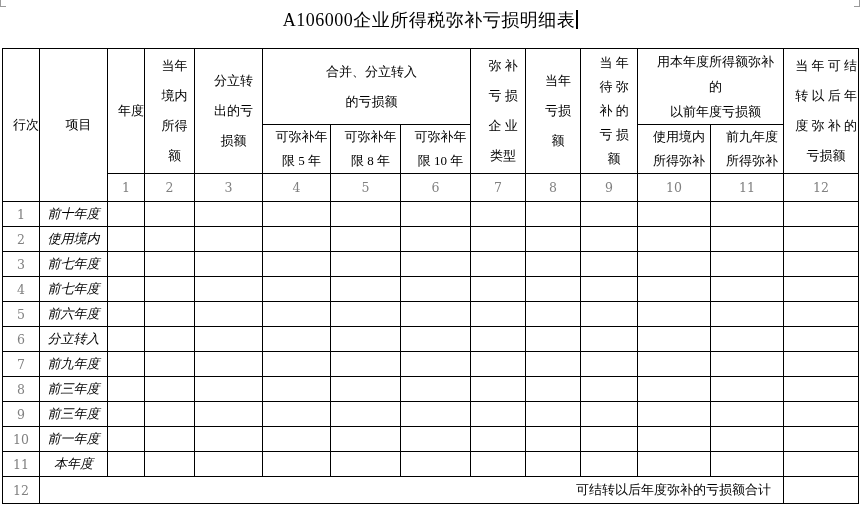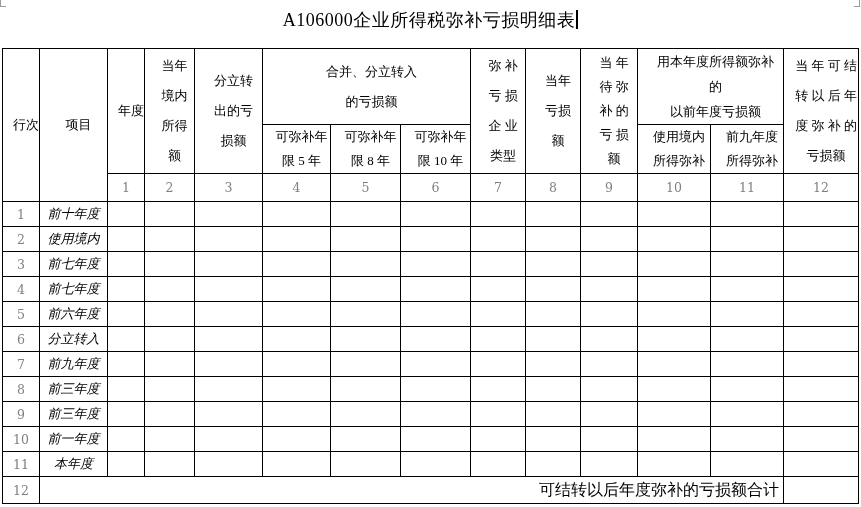--- a/index.html
+++ b/index.html
@@ -24,21 +24,21 @@
   th.lh25{line-height:25px;}
   th.small{font-size:13px;line-height:24px;}
   .trh1{height:76px;}
   .trh2{height:48px;}
   .trn{height:28px;}
   .trd{height:25px;}
   .trf{height:27px;}
   td.num{color:#808080;font-size:12.5px;font-family:"DejaVu Serif",serif;}
   td.lbl{font-size:13px;font-style:italic;}
   td.dc{background:#fff;}
-  td.sum{font-size:16px;text-align:right;padding-right:4px;}
+  td.sum{font-size:13px;text-align:right;padding-right:12px;}
 </style>
 </head>
 <body>
 
 <div class="mark-tl"></div>
 <div class="mark-tr"></div>
 
 <div class="title-wrap">
   <span>A106000企业所得税弥补亏损明细表</span><span class="caret"></span>
 </div>

